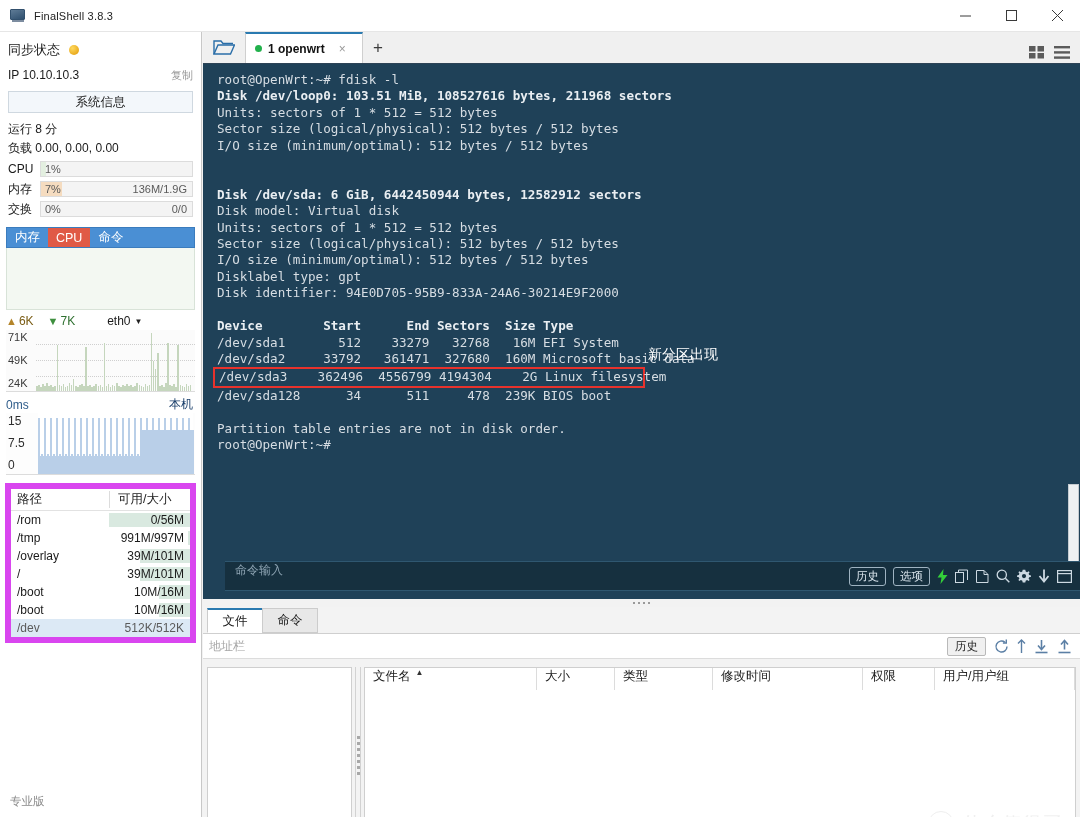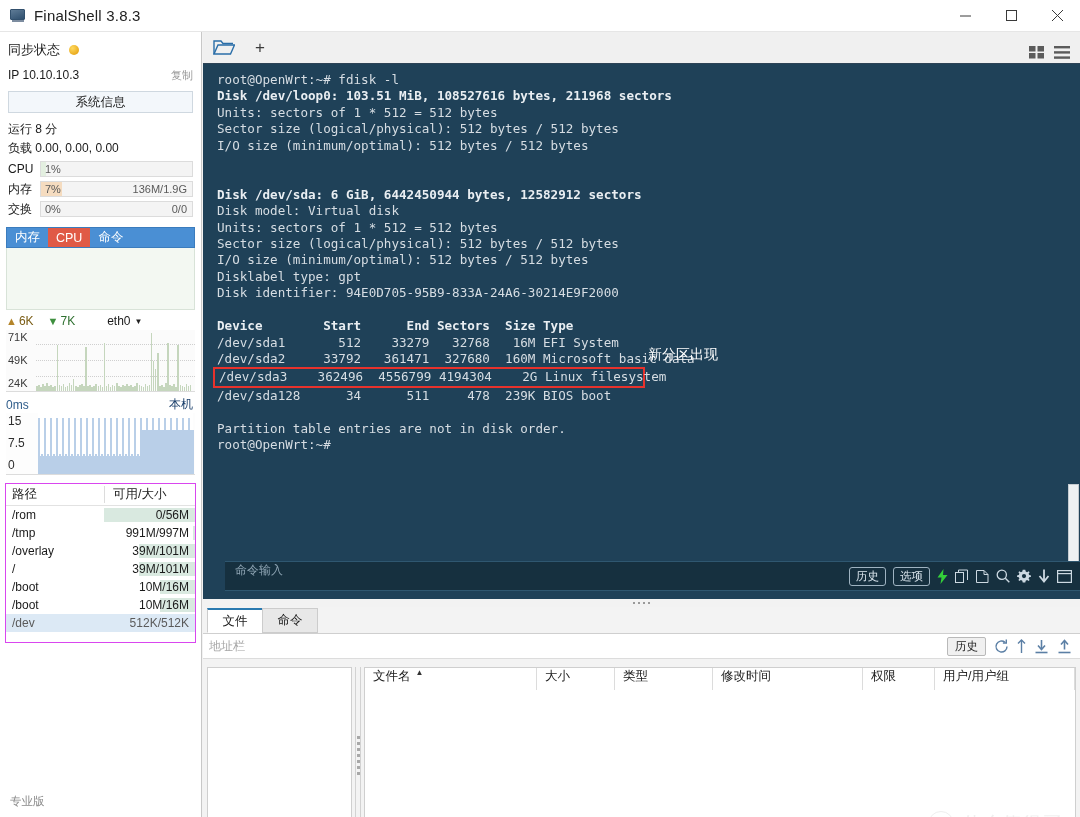--- a/index.html
+++ b/index.html
@@ -29,21 +29,21 @@
   .title-icon .scr {
     position: absolute; left: 0; top: 0; width: 15px; height: 11px;
     background: linear-gradient(160deg,#5e7b96 0%,#2f4f6e 100%);
     border: 1px solid #32506d; border-radius: 1px;
   }
   .title-icon .base {
     position: absolute; left: 2px; top: 11px; width: 12px; height: 2px;
     background: #7d8da0;
   }
   .title-text {
-    font-size: 15px; color: #222; letter-spacing: .2px;
+    font-size: 11px; color: #222; letter-spacing: .2px;
   }
   .win-btns {
     margin-left: auto; display: flex; height: 32px;
   }
   .win-btn {
     width: 46px; height: 32px; display: flex; align-items: center; justify-content: center;
     color: #3a3a3a;
   }
   .win-btn svg { display: block; }
 
@@ -142,21 +142,21 @@
   }
   .ping-graph .yax {
     position: absolute; left: 2px; top: 0; width: 30px; height: 100%;
     display: flex; flex-direction: column; justify-content: space-between;
     font-size: 12px; color: #2d2d2d; padding: 1px 0 2px 0; z-index: 3;
   }
   .ping-graph .plot { position: absolute; left: 32px; right: 2px; top: 0; bottom: 0;
     background: #ffffff; }
 
   .disk-table {
-    margin: 8px 5px 0 5px; border: 1px solid #d946ef; background: #fff;
+    margin: 8px 5px 0 5px; border: 6px solid #d946ef; background: #fff;
     height: 160px; overflow: hidden;
   }
   .disk-head {
     display: flex; height: 22px; align-items: center;
     font-size: 12.5px; color: #1a1a1a; border-bottom: 1px solid #e2e2e2;
   }
   .disk-head .c1 { width: 98px; padding-left: 6px; }
   .disk-head .c2 { flex: 1; padding-left: 8px; border-left: 1px solid #dcdcdc; }
   .disk-row {
     display: flex; height: 18px; align-items: center; font-size: 12px; color: #1a1a1a;
@@ -613,20 +613,25 @@
 
   <div class="rightarea">
 
     <div class="tabbar">
       <div class="folder-btn">
         <svg width="22" height="17" viewBox="0 0 22 17">
           <path d="M1 15 L1 2 L8 2 L10 4.5 L20 4.5" fill="none" stroke="#2a6ea8" stroke-width="1.4"></path>
           <path d="M1 15 L5 6 L21.5 6 L17.5 15 Z" fill="none" stroke="#2a6ea8" stroke-width="1.4"></path>
         </svg>
       </div>
+      <div class="term-tab">
+        <span class="gdot"></span>
+        <span class="tlabel">1 openwrt</span>
+        <span class="tclose">×</span>
+      </div>
       <div class="plus-btn">+</div>
       <div class="view-icons">
         <span class="vi">
           <svg width="16" height="13" viewBox="0 0 16 13">
             <rect x="0" y="0" width="6.5" height="5.5" fill="#5b5b5b"></rect>
             <rect x="8.5" y="0" width="6.5" height="5.5" fill="#5b5b5b"></rect>
             <rect x="0" y="7" width="6.5" height="5.5" fill="#5b5b5b"></rect>
             <rect x="8.5" y="7" width="6.5" height="5.5" fill="#5b5b5b"></rect>
           </svg>
         </span>

